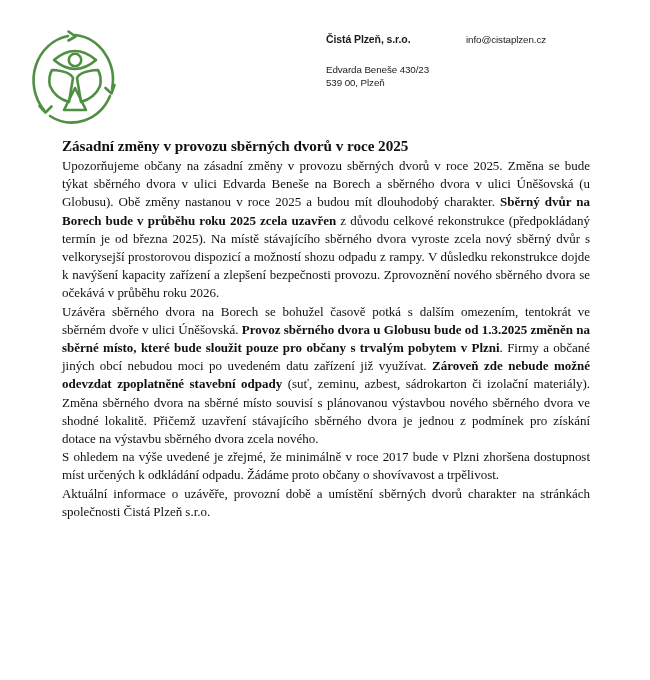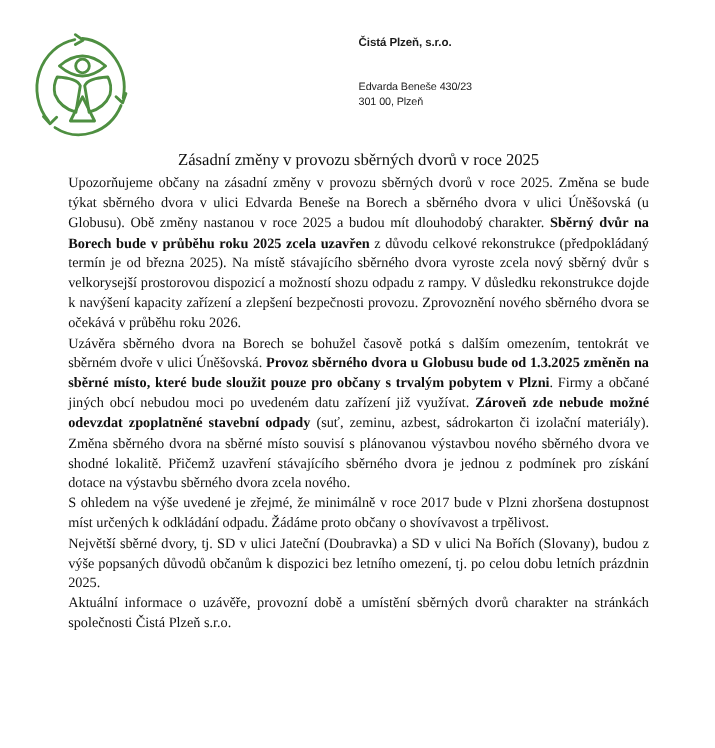--- a/index.html
+++ b/index.html
@@ -39,21 +39,21 @@
     font-family: "Liberation Sans", "DejaVu Sans", sans-serif;
     color: #1b1b1b;
   }
   .company-name {
     font-size: 10.5px;
     font-weight: bold;
     letter-spacing: -0.1px;
     line-height: 1.2;
   }
   .company-address {
-    margin-top: 27px;
+    margin-top: 17px;
     font-size: 9.8px;
     line-height: 1.35;
     letter-spacing: -0.1px;
   }
   .company-address div { white-space: nowrap; }
 
   .contact-block {
     position: absolute;
     left: 466px;
     top: 33px;
@@ -73,22 +73,22 @@
 
   
   .article {
     position: absolute;
     left: 62px;
     top: 136px;
     width: 528px;
   }
   .doc-title {
     font-size: 15.2px;
-    font-weight: normal;
-    text-align: center;
+    font-weight: bold;
+    text-align: left;
     line-height: 1.25;
     margin: 0 0 2px 0;
     letter-spacing: -0.05px;
   }
   .para {
     font-size: 13px;
     line-height: 18.2px;
     text-align: justify;
     text-justify: inter-word;
     margin: 0;
@@ -122,31 +122,31 @@
 
         <path d="M51 62 L62 84 L40 84 Z"></path>
       </g>
     </svg>
   </div>
 
   <div class="company-block">
     <div class="company-name">Čistá Plzeň, s.r.o.</div>
     <div class="company-address">
       <div>Edvarda Beneše 430/23</div>
-      <div>301 00, Plzeň</div>
+      <div>539 00, Plzeň</div>
     </div>
   </div>
 
   <div class="contact-block">
+    <div class="email">info@cistaplzen.cz</div>
   </div>
 
 </header>
 
 <main class="article">
   <h1 class="doc-title">Zásadní změny v provozu sběrných dvorů v roce 2025</h1>
   <div id="paragraphs">
       <p class="para"><span>Upozorňujeme občany na zásadní změny v provozu sběrných dvorů v roce 2025. Změna se bude týkat sběrného dvora v ulici Edvarda Beneše na Borech a sběrného dvora v ulici Úněšovská (u Globusu). Obě změny nastanou v roce 2025 a budou mít dlouhodobý charakter. </span><b>Sběrný dvůr na Borech bude v průběhu roku 2025 zcela uzavřen</b><span> z důvodu celkové rekonstrukce (předpokládaný termín je od března 2025). Na místě stávajícího sběrného dvora vyroste zcela nový sběrný dvůr s velkorysejší prostorovou dispozicí a možností shozu odpadu z rampy. V důsledku rekonstrukce dojde k navýšení kapacity zařízení a zlepšení bezpečnosti provozu. Zprovoznění nového sběrného dvora se očekává v průběhu roku 2026.</span></p>
       <p class="para"><span>Uzávěra sběrného dvora na Borech se bohužel časově potká s dalším omezením, tentokrát ve sběrném dvoře v ulici Úněšovská. </span><b>Provoz sběrného dvora u Globusu bude od 1.3.2025 změněn na sběrné místo, které bude sloužit pouze pro občany s trvalým pobytem v Plzni</b><span>. Firmy a občané jiných obcí nebudou moci po uvedeném datu zařízení již využívat. </span><b>Zároveň zde nebude možné odevzdat zpoplatněné stavební odpady</b><span> (suť, zeminu, azbest, sádrokarton či izolační materiály). Změna sběrného dvora na sběrné místo souvisí s plánovanou výstavbou nového sběrného dvora ve shodné lokalitě. Přičemž uzavření stávajícího sběrného dvora je jednou z podmínek pro získání dotace na výstavbu sběrného dvora zcela nového.</span></p>
       <p class="para"><span>S ohledem na výše uvedené je zřejmé, že minimálně v roce 2017 bude v Plzni zhoršena dostupnost míst určených k odkládání odpadu. Žádáme proto občany o shovívavost a trpělivost.</span></p>
-      <p class="para"><span>Největší sběrné dvory, tj. SD v ulici Jateční (Doubravka) a SD v ulici Na Bořích (Slovany), budou z výše popsaných důvodů občanům k dispozici bez letního omezení, tj. po celou dobu letních prázdnin 2025.</span></p>
       <p class="para"><span>Aktuální informace o uzávěře, provozní době a umístění sběrných dvorů charakter na stránkách společnosti Čistá Plzeň s.r.o.</span></p>
     </div>
 </main>
 
 </body></html>

